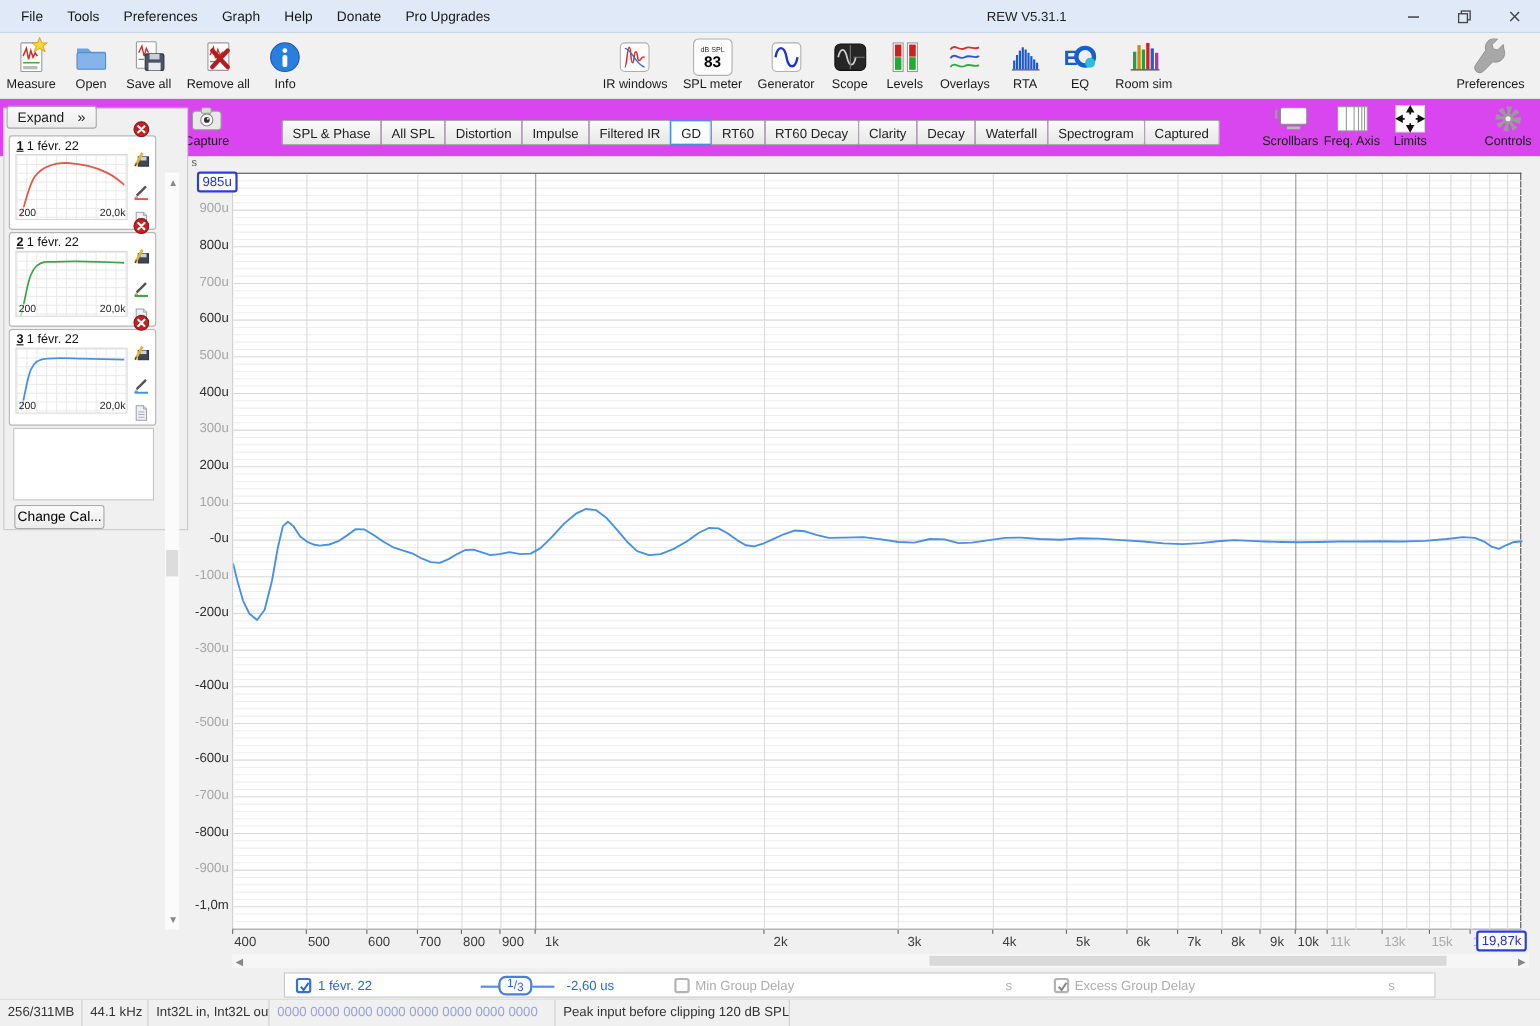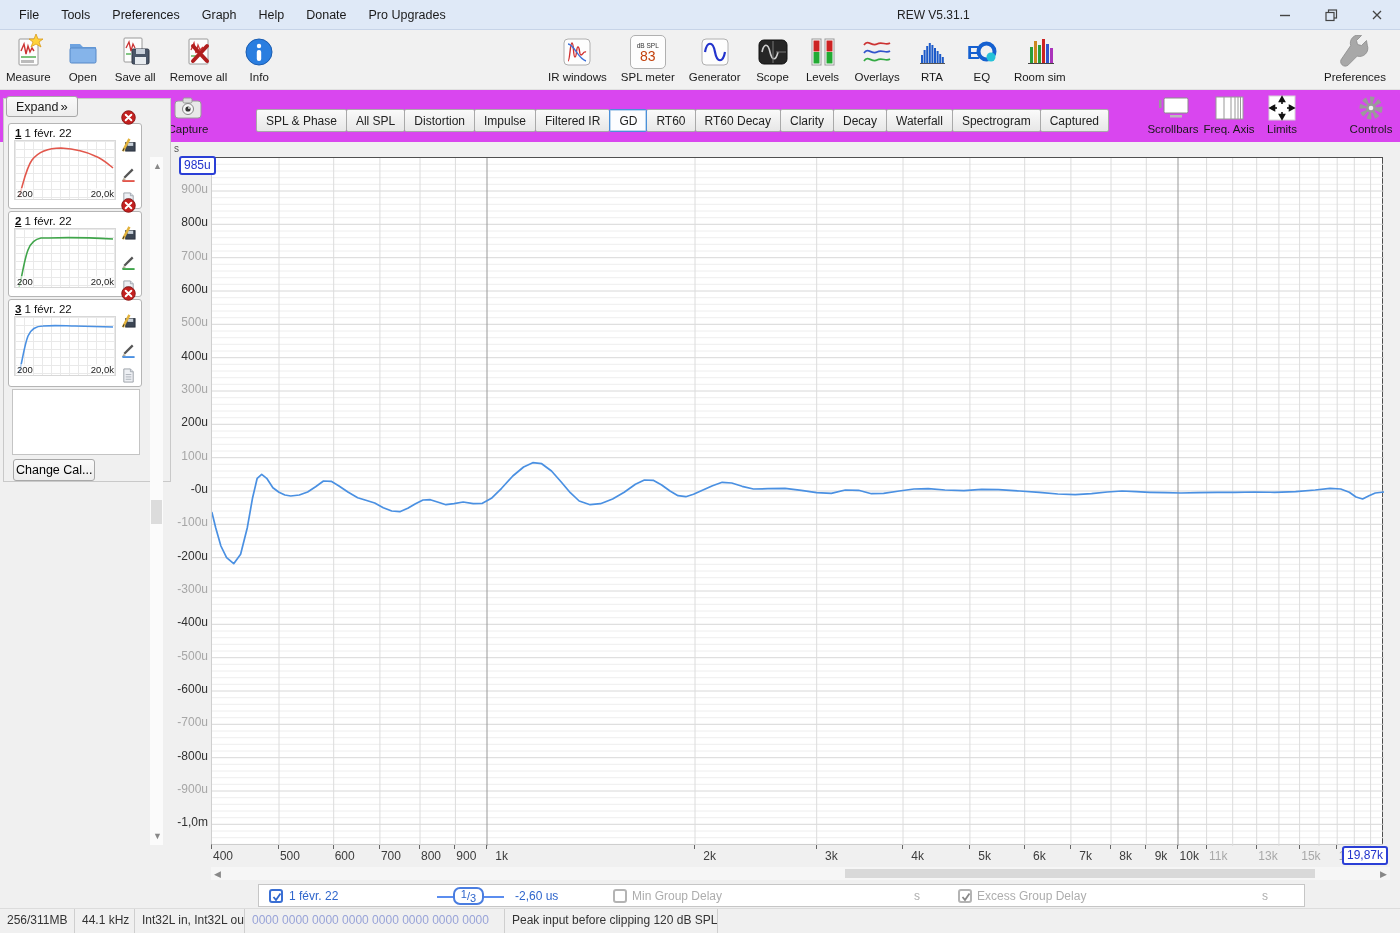--- a/index.html
+++ b/index.html
@@ -11,31 +11,31 @@
 #win-title{position:absolute;left:897px;top:0;line-height:30px;font-size:12px;color:#222}
 #winbtns{position:absolute;right:0;top:0;height:30px;display:flex}
 .wbtn{width:46px;height:30px;display:flex;align-items:center;justify-content:center}
 
 #toolbar{position:absolute;left:0;top:30px;width:1400px;height:60px;background:#f1f1f1;border-bottom:1px solid #e0e0e0}
 .tgroup{position:absolute;top:3px;display:flex;gap:14px}
 .titem{display:flex;flex-direction:column;align-items:center;gap:2px;font-size:11.5px;color:#1a1a1a;min-width:36px}
 .titem .ic{height:36px;display:flex;align-items:flex-end;justify-content:center}
 .splbox{width:36px;height:34px;background:#fdfdfd;border:1px solid #b0b0b0;border-radius:5px;display:flex;flex-direction:column;align-items:center;justify-content:center}
 .spl-top{font-size:6.5px;color:#333}
-.spl-val{font-size:14px;font-weight:normal;color:#c2410c;line-height:14px}
+.spl-val{font-size:14px;font-weight:bold;color:#000000;line-height:14px}
 
 #graphbar{position:absolute;left:0;top:90px;width:1400px;height:52px;background:#d946ef}
 #capture{position:absolute;left:160px;top:5px;width:56px;display:flex;flex-direction:column;align-items:center;gap:2px;font-size:11.5px}
 #tabs{position:absolute;left:257px;top:19px;display:flex}
 .tab{font-size:12px;height:23px;line-height:16px;padding:3px 9px;background:linear-gradient(#fafafa,#e7e7e7);border:1px solid #a9a9a9;margin-left:-1px;white-space:nowrap;border-radius:2px;color:#222;cursor:default}
 .tab.active{background:#fcfdff;border:1px solid #4a90d9;box-shadow:inset 0 0 0 1px #bcd6ef;position:relative;z-index:2}
 .viewbtn{position:absolute;top:5px;display:flex;flex-direction:column;align-items:center;gap:2px;font-size:11.5px}
 
 #sidebar{position:absolute;left:3px;top:98px;width:168px;height:384px;background:#f0f0f0;border:1px solid #c9c9c9}
-#expand-btn{position:absolute;left:6px;top:96px;z-index:9;background:linear-gradient(#fafafa,#ededed);border:1px solid #a8a8a8;border-radius:3px;font-size:12.5px;padding:2px 9px;display:flex;gap:2px;align-items:center}
+#expand-btn{position:absolute;left:6px;top:96px;z-index:9;background:linear-gradient(#fafafa,#ededed);border:1px solid #a8a8a8;border-radius:3px;font-size:12.5px;padding:2px 9px;display:flex;gap:12px;align-items:center}
 .mcard{position:absolute;left:4px;width:134px;background:#fff;border:1px solid #b5b5b5;border-radius:3px}
 .mcard .mname{position:absolute;left:6px;top:3px;font-size:11.5px;color:#111;z-index:2;white-space:nowrap}
 .mcard .midx{font-weight:bold;text-decoration:underline;margin-right:3px}
 .thumb{position:absolute;left:5px;top:16px;width:102px;height:60px;background:#fff;border:1px solid #d8d8d8;background-image:linear-gradient(to right,#e9e9e9 1px,transparent 1px),linear-gradient(to bottom,#e9e9e9 1px,transparent 1px);background-size:9px 100%,100% 8px}
 .thumb .tl{position:absolute;left:2px;bottom:0;font-size:9.5px;color:#222;background:rgba(255,255,255,.6)}
 .thumb .tr{position:absolute;right:1px;bottom:0;font-size:9.5px;color:#222;background:rgba(255,255,255,.6)}
 .cicon{position:absolute;left:116px;width:16px;height:16px;display:flex;align-items:center;justify-content:center}
 #notesbox{position:absolute;left:8px;top:290px;width:128px;height:66px;background:#fff;border:1px solid #c4c4c4}
 #changecal{position:absolute;left:9px;top:360px;background:linear-gradient(#fafafa,#ededed);border:1px solid #a8a8a8;border-radius:3px;font-size:12.5px;padding:3px 2px}
 

